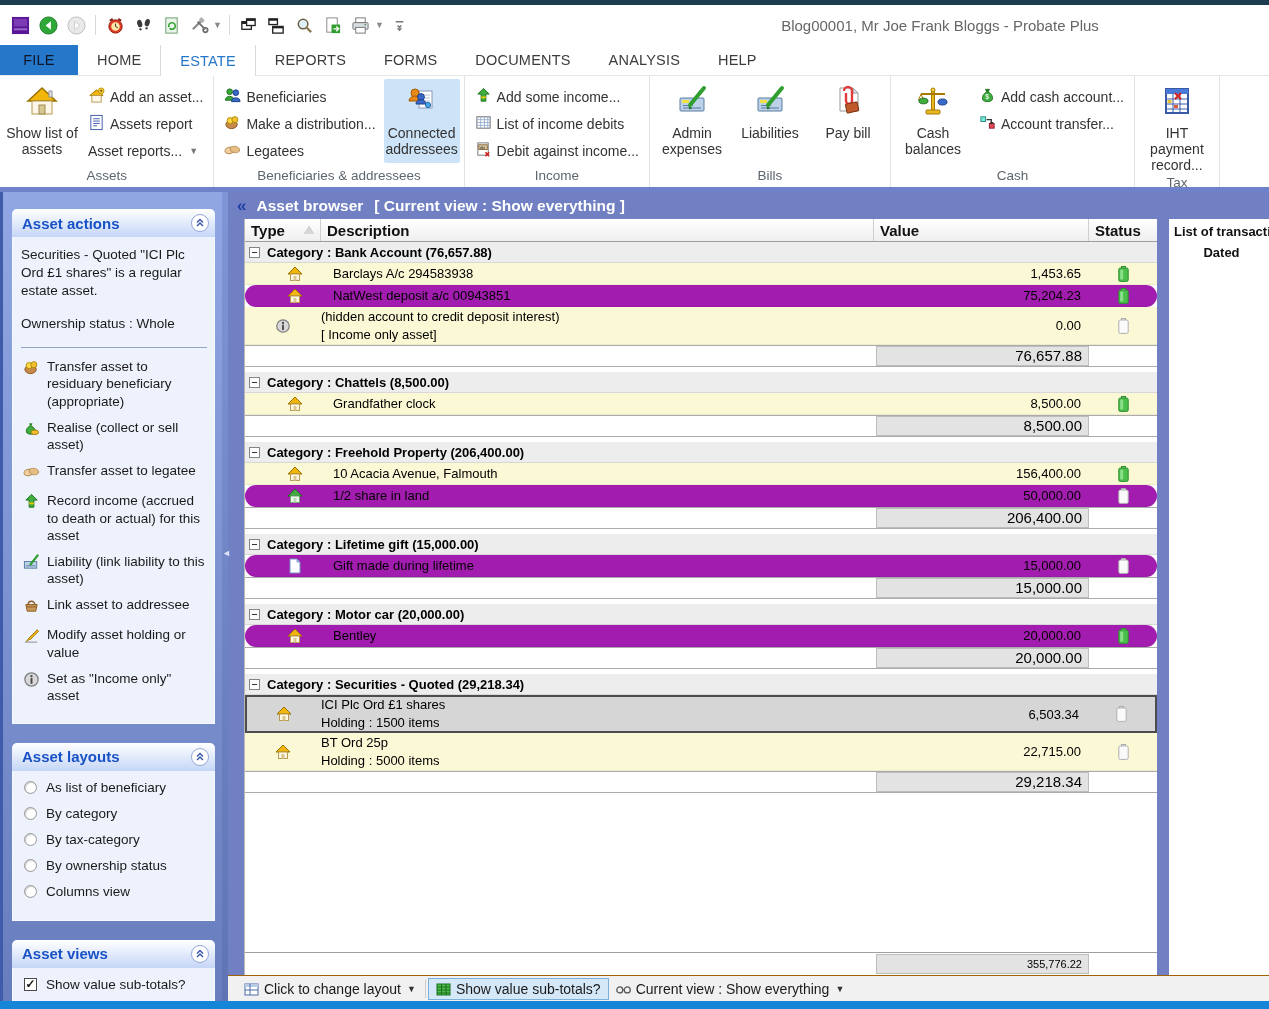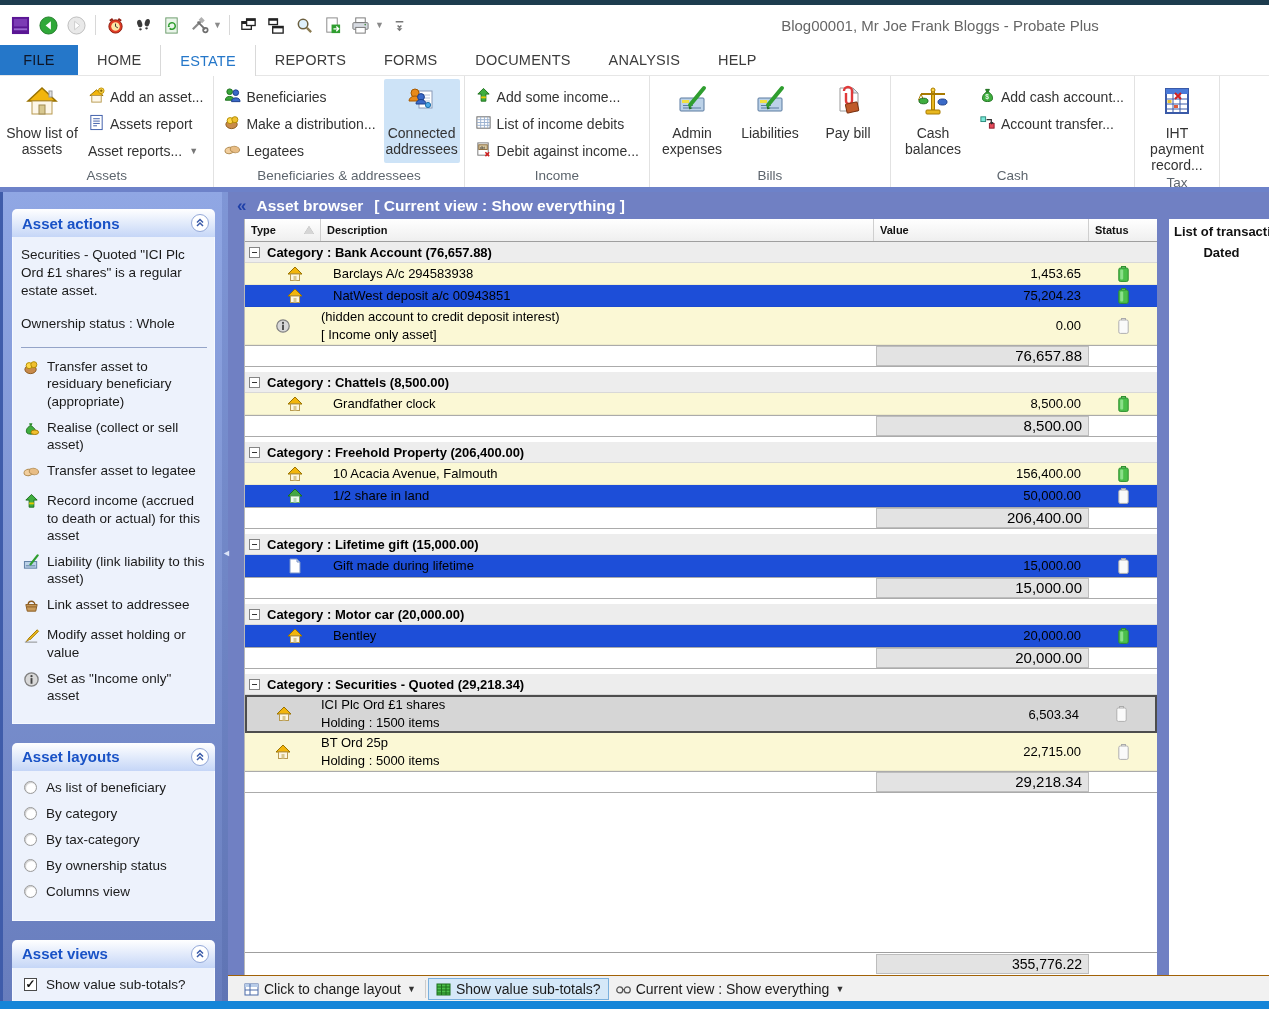--- a/index.html
+++ b/index.html
@@ -65,48 +65,48 @@
   .hdr-view { margin-left:11px; }
   .main-body { flex:1; display:flex; min-height:0; }
   .left-strip { width:16px; background:#7080c3; }
   .vdivider { width:12px; background:#7080c3; }
   .right-panel { width:100px; background:#fff; font-size:13px; font-weight:bold; color:#111; padding:5px 0 0 5px; }
   .rp-title { white-space:nowrap; overflow:hidden; }
   .rp-dated { text-align:center; margin-top:6px; }
 
   
   .tablewrap { flex:1; background:#fff; display:flex; flex-direction:column; min-width:0; border-left:1px solid #b8b8b8; overflow:hidden; }
-  .thead { height:23px; display:flex; background:linear-gradient(#ffffff,#efefef); border-bottom:1px solid #9f9f9f; font-size:11px; font-weight:bold; color:#111; flex:none; }
+  .thead { height:23px; display:flex; background:linear-gradient(#ffffff,#efefef); border-bottom:1px solid #9f9f9f; font-size:15px; font-weight:bold; color:#111; flex:none; }
   .th { display:flex; align-items:center; padding-left:6px; border-right:1px solid #cfcfcf; }
   .th.c-type { width:76px; justify-content:space-between; }
   .th.c-desc { flex:1; }
   .th.c-value { width:215px; }
   .th.c-status { width:68px; border-right:none; }
   .sort-tri { width:0; height:0; border-left:5px solid transparent; border-right:5px solid transparent; border-bottom:8px solid #d6d6d6; margin-right:6px; filter:drop-shadow(0 0 0.5px #999); }
   .tbody { flex:none; }
   .cat-row { height:21px; background:#ededed; border-bottom:1px solid #d8d8d8; display:flex; align-items:center; font-weight:bold; font-size:13px; color:#000; }
   .expand-box { width:11px; height:11px; background:#fff; border:1px solid #848484; margin:0 7px 0 4px; position:relative; flex:none; }
   .expand-box::after { content:""; position:absolute; left:2px; right:2px; top:4px; height:1px; background:#333; }
   .drow { display:flex; align-items:center; font-size:13px; color:#000; border-bottom:1px solid rgba(0,0,0,.05); }
   .drow.h1 { height:22px;padding-left:12px; } .drow.h2 { height:38px; }
   .drow.bg-yellow { background:#fbf8d5; }
-  .drow.bg-white { background:#1d4ed8; }
+  .drow.bg-white { background:#a21caf;border-radius:11px; }
   .drow.selected { background:#d6d6d6; border:2px solid #4d4d4d; }
   .cell-type { width:76px; display:flex; justify-content:center; flex:none; }
   .cell-type svg { width:16px; height:16px; }
   .drow.selected .cell-type { width:74px; }
   .cell-desc { flex:1; line-height:1.35; padding-right:8px; min-width:0; }
   .cell-value { width:215px; text-align:right; padding-right:8px; flex:none; }
   .cell-status { width:68px; display:flex; justify-content:center; flex:none; }
   .cell-status svg { width:11px; height:16px; }
   .subtotal-row { height:22px; background:#fff; border-top:1px solid #ababab; border-bottom:1px solid #ababab; display:flex; align-items:center; justify-content:flex-end; font-size:15px; }
   .subtotal-box { width:213px; height:20px; background:#e3e3e3; border:1px solid #bdbdbd; margin-right:68px; text-align:right; line-height:18px; padding-right:6px; }
   .sec-gap { height:5px; }
   .tspacer { flex:1; }
-  .grand-row { height:23px; border-top:1px solid #9f9f9f; display:flex; align-items:center; justify-content:flex-end; font-size:14px; flex:none; background:#fff; }
+  .grand-row { height:23px; border-top:1px solid #9f9f9f; display:flex; align-items:center; justify-content:flex-end; font-size:11px; flex:none; background:#fff; }
 
   
   .bottom-bar { height:26px; background:#f1f1f1; border-top:1px solid #a16207; display:flex; align-items:center; padding-left:9px; font-size:14px; color:#1a1a1a; }
   .bb-btn { display:flex; align-items:center; height:22px; padding:0 7px; white-space:nowrap; }
   .bb-btn svg { width:15px; height:15px; margin-right:5px; }
   .bb-btn .caret-down { margin-left:6px; color:#333; }
   .bb-btn.toggled { background:#d5e8f8; border:1px solid #7ab0dd; }
   .bb-sep { width:1px; height:18px; background:#cccccc; margin:0 2px; }
   .bottom-strip { height:8px; background:#1585d8; }
 </style>

